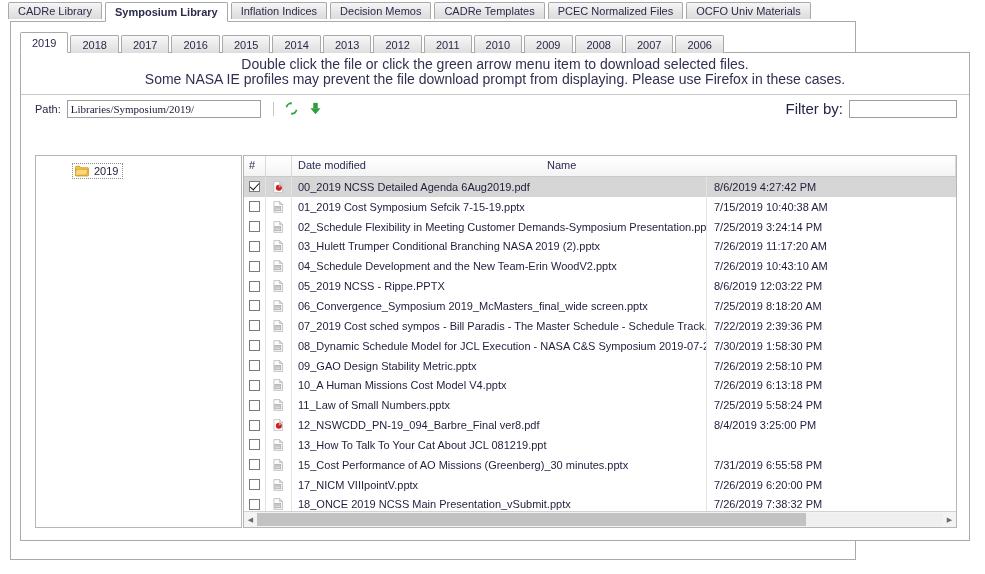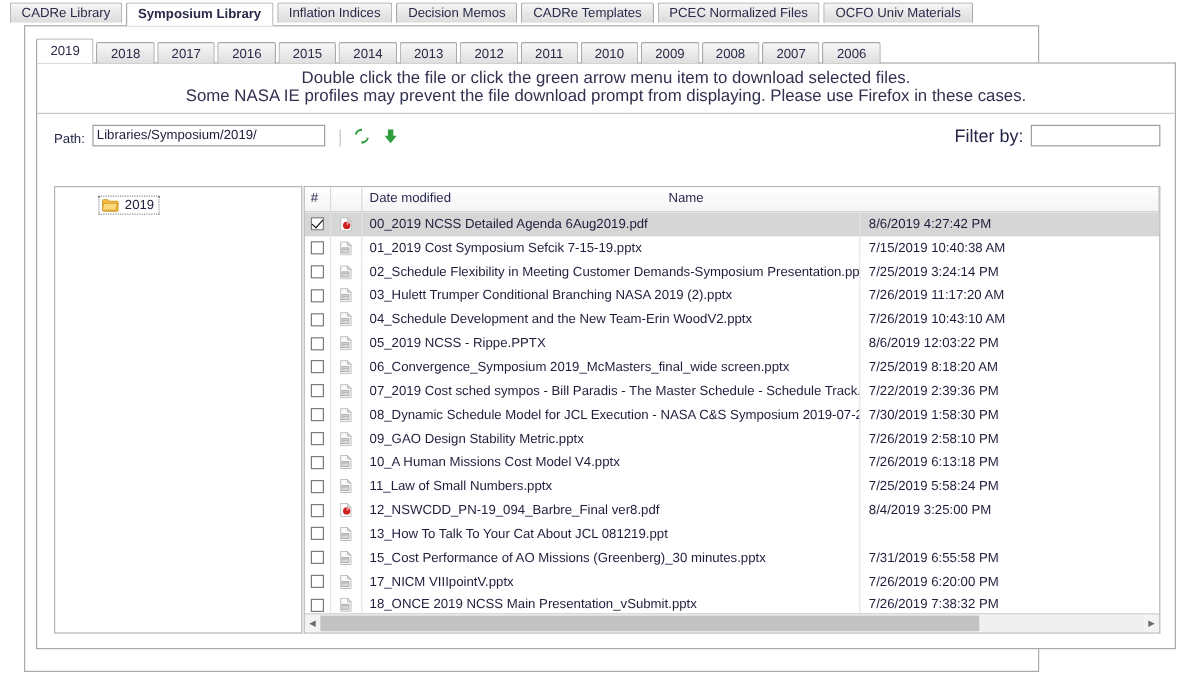--- a/index.html
+++ b/index.html
@@ -47,21 +47,21 @@
     border-color: #a9a9a9;
     border-bottom: 1px solid #ffffff;
     position: relative;
     z-index: 6;
     font-weight: bold;
   }
 
   
   .outer-panel {
     position: absolute;
-    left: 20px;
+    left: 10px;
     top: 21px;
     width: 846px;
     height: 539px;
     border: 1px solid #a9a9a9;
     background: #ffffff;
     box-sizing: border-box;
   }
 
   
   .year-tabstrip {
@@ -120,34 +120,34 @@
   .hr-sep {
     margin-top: 7px;
     border-top: 1px solid #c8c8c8;
   }
 
   
   .toolbar-row {
     position: relative;
     height: 27px;
     display: flex;
-    align-items: flex-end;
+    align-items: center;
     padding: 0 12px 0 14px;
   }
   .path-label {
     font-size: 11px;
     color: #26264a;
     margin-right: 6px;
   }
   .path-input {
     width: 186px;
     height: 16px;
     border: 1px solid #9e9e9e;
     background: #fff;
-    font-family: Liberation Sans, sans-serif;
+    font-family: Liberation Serif, serif;
     font-size: 11px;
     color: #20203e;
     padding: 0 3px;
     box-sizing: content-box;
     outline: none;
   }
   .tb-div {
     width: 1px;
     height: 14px;
     background: #c4c4c4;

